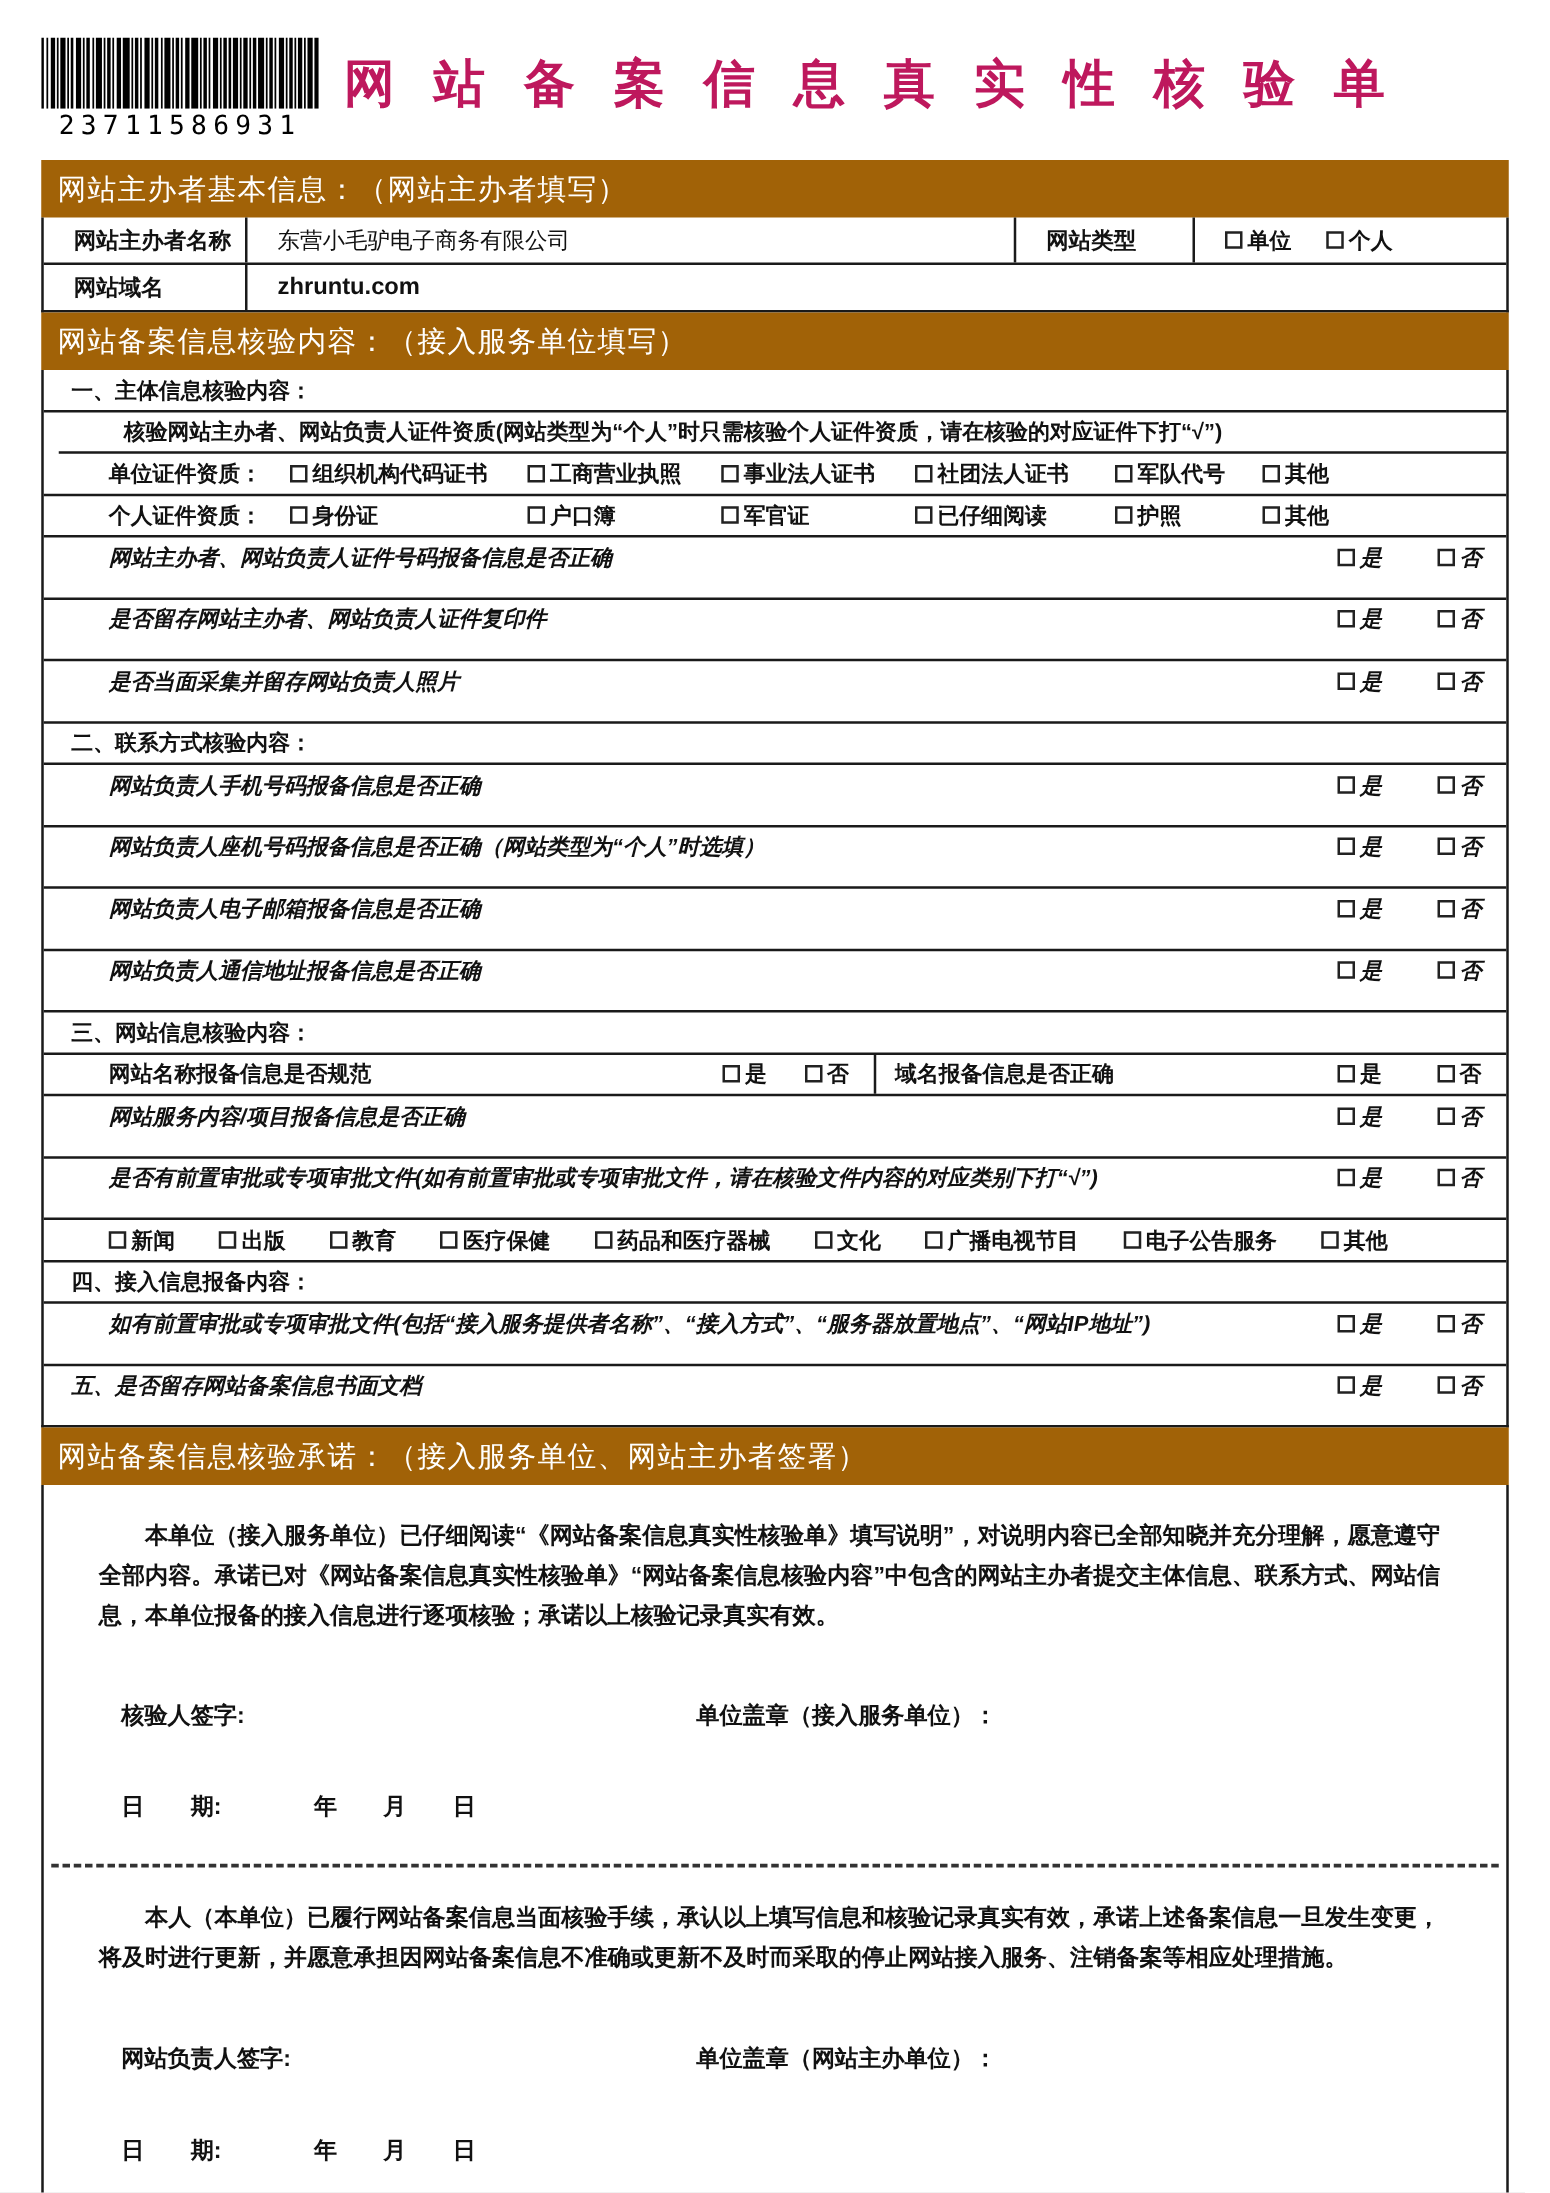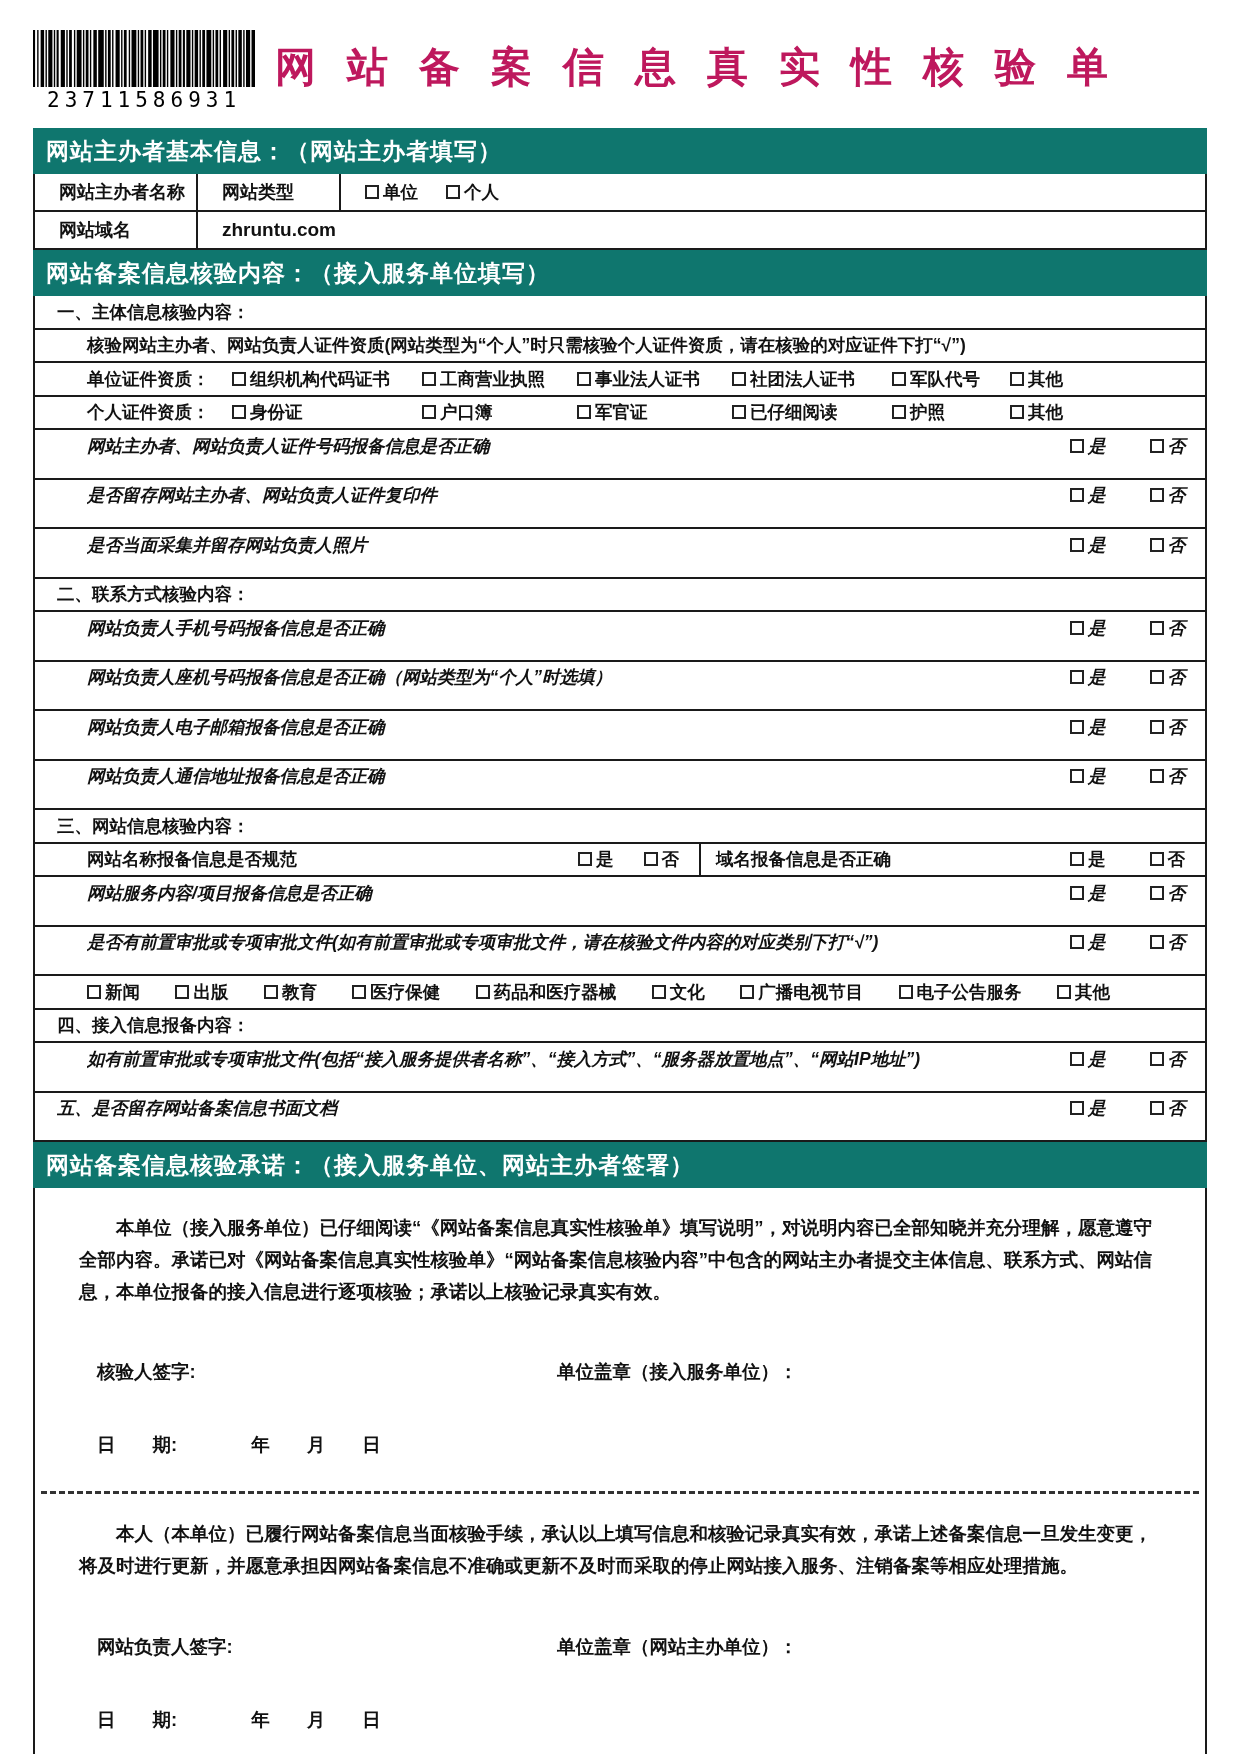--- a/index.html
+++ b/index.html
@@ -8,21 +8,21 @@
     box-sizing:border-box; padding:30px 33px 0 33px; position:relative;
     font-family:"Liberation Sans","DejaVu Sans",sans-serif; color:#111;
   }
   
   .top { display:flex; align-items:flex-start; height:98px; }
   .barcode-wrap { width:228px; flex:0 0 auto; }
   .barcode-svg { width:222px; height:57px; display:block; }
   .barcode-num { font-family:"DejaVu Sans Mono","Liberation Mono",monospace; font-size:21px; letter-spacing:5px; margin-top:1px; padding-left:14px; color:#000; }
   .title { font-size:41px; font-weight:bold; letter-spacing:31px; margin:10px 0 0 14px; white-space:nowrap; color:#be185d; }
   
-  .bar { background:#0f766e; color:#fff; font-size:23px; font-weight:bold; height:46px; display:flex; align-items:center; padding-left:13px; letter-spacing:1px; }
+  .bar { background:#a16207; color:#fff; font-size:23px; font-weight:normal; height:46px; display:flex; align-items:center; padding-left:13px; letter-spacing:1px; }
   
   .tbl { border:2px solid #1a1a1a; border-top:none; }
   .trow { display:flex; align-items:stretch; height:36px; border-bottom:2px solid #1a1a1a; }
   .trow:last-child { border-bottom:none; }
   .cell { display:flex; align-items:center; padding:0 24px; border-right:2px solid #1a1a1a; white-space:nowrap; overflow:hidden; }
   .cell.last { border-right:none; }
   .lbl { font-weight:bold; font-size:18px; }
   .val { font-size:18px; }
   .w-lbl { width:163px; flex:0 0 auto; box-sizing:border-box; }
   .grow { flex:1; }
@@ -32,21 +32,21 @@
   
   .cb { width:14px; height:14px; border:2px solid #222; display:inline-block; box-sizing:border-box; background:#fff; margin-right:4px; flex:0 0 auto; }
   .opt { display:inline-flex; align-items:center; font-weight:bold; font-size:17.5px; white-space:nowrap; }
   .yn { display:inline-flex; align-items:center; font-weight:bold; font-size:17.5px; white-space:nowrap; }
   .yn.yes { margin-right:44px; }
   .yn.no  { margin-right:6px; }
   
   .vrow { display:flex; align-items:center; height:31.5px; border-bottom:2px solid #1a1a1a; font-size:17.5px; font-weight:bold; white-space:nowrap; }
   .vrow:last-child { border-bottom:none; }
   .secrow { padding:0 14px 0 22px; }
-  .noterow { padding:0 8px 0 52px; }
+  .noterow { padding:0 8px 0 52px;margin-left:12px; }
   .qrow { padding:0 14px 16px 52px;font-style:italic; }
   .qrow .qtext { flex:1; overflow:hidden; }
   .secpad { padding-left:22px; }
   .certs { display:grid; grid-template-columns:145px 190px 155px 155px 160px 118px 1fr; align-items:center; padding:0 8px 0 52px; }
   .cats { display:flex; align-items:center; justify-content:space-between; padding:0 95px 0 52px; }
   .split { padding:0; }
   .splitcell { display:flex; align-items:center; height:100%; box-sizing:border-box; }
   .splitcell.left { width:666px; flex:0 0 auto; border-right:2px solid #1a1a1a; padding:0 14px 0 52px; }
   .splitcell.left .yn.yes { margin-right:30px; }
   .splitcell.right { flex:1; padding:0 14px 0 15px; }
@@ -128,20 +128,21 @@
     </div>
     <div class="title">网站备案信息真实性核验单</div>
   </div>
 
   <div class="bar">
     <span>网站主办者基本信息：（网站主办者填写）</span>
   </div>
   <div class="tbl">
     <div class="trow">
       <div class="cell lbl w-lbl">网站主办者名称</div>
+      <div class="cell val grow">东营小毛驴电子商务有限公司</div>
       <div class="cell lbl w-type">网站类型</div>
       <div class="cell w-typeopt last">
         <span class="opt">
             <span class="cb"></span>
             <span>单位</span>
           </span>
         <span class="opt">
             <span class="cb"></span>
             <span>个人</span>
           </span>

